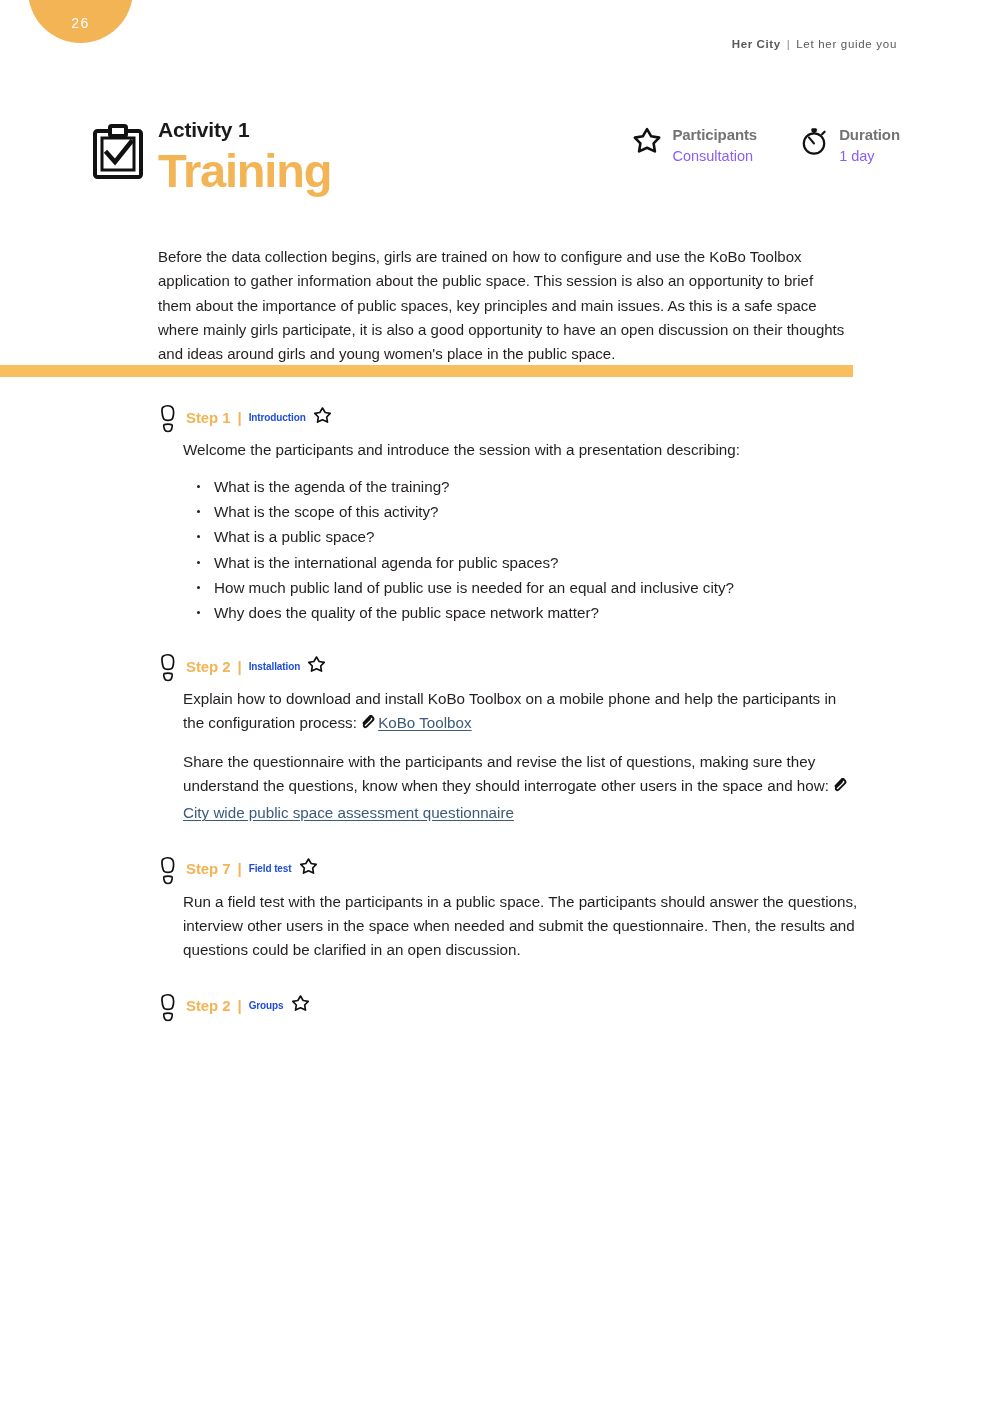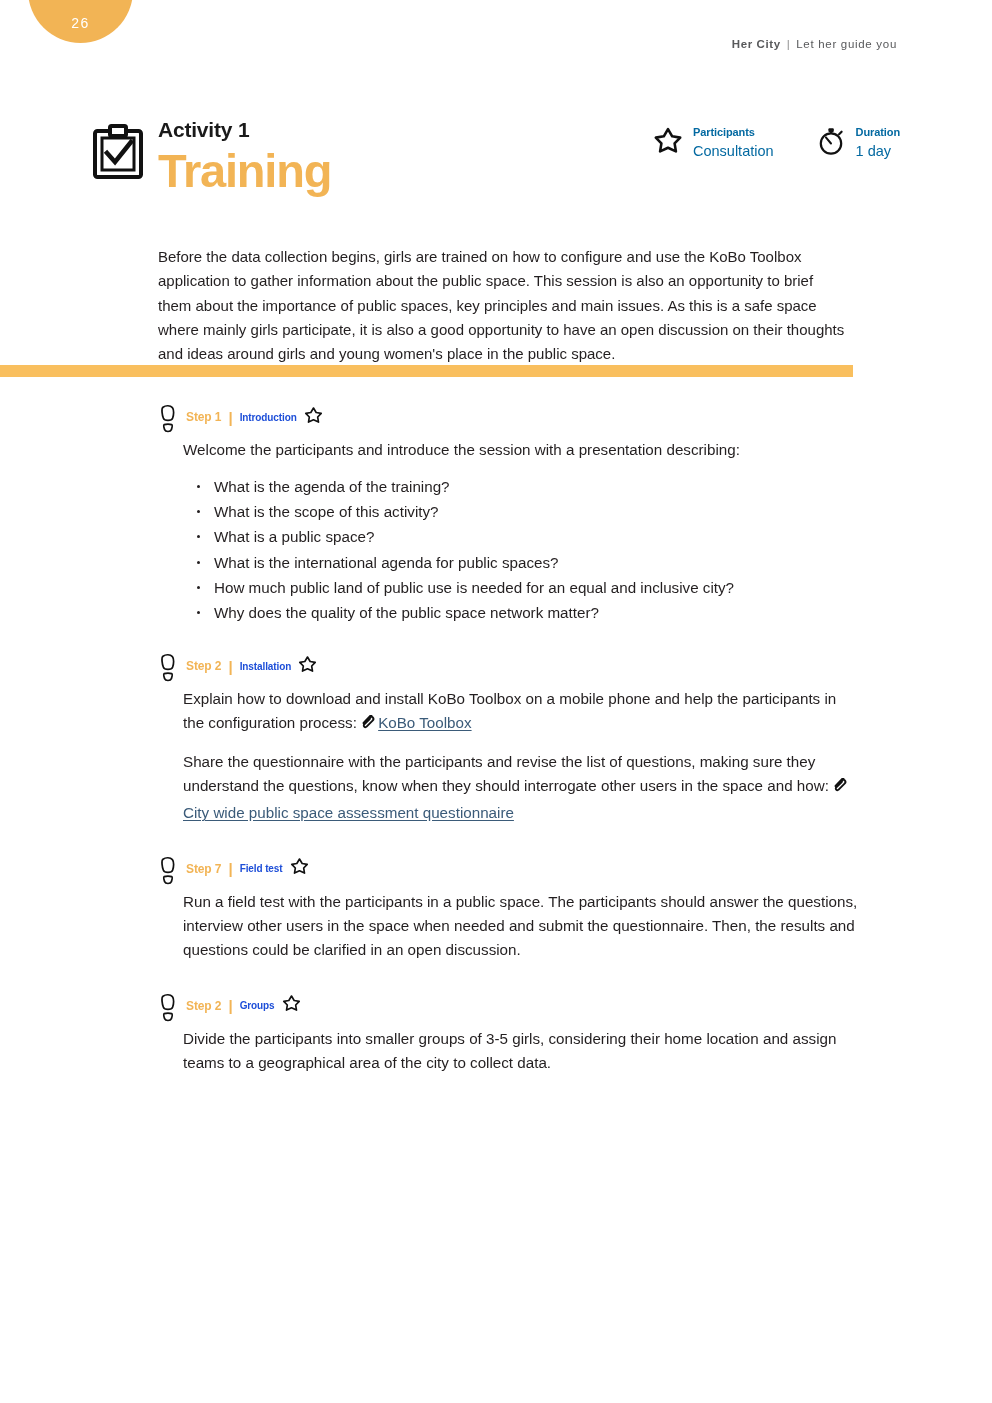--- a/index.html
+++ b/index.html
@@ -78,29 +78,29 @@
     position: absolute;
     right: 92px;
     top: 126px;
     display: flex;
     gap: 42px;
     align-items: flex-start;
   }
   .meta-item { display: flex; gap: 10px; align-items: flex-start; }
   .meta-text { line-height: 1.25; }
   .meta-label {
-    font-size: 11px;
-    font-weight: 700;
-    color: #0369a1;
+    font-size: 15px;
+    font-weight: 700;
+    color: #737373;
     letter-spacing: -0.1px;
     display: block;
   }
   .meta-value {
     font-size: 14.5px;
-    color: #0369a1;
+    color: #8b5cf6;
     display: block;
     margin-top: 2px;
   }
 
   
   .intro {
     position: absolute;
     left: 158px;
     top: 230px;
     width: 692px;
@@ -125,21 +125,21 @@
   .step-head {
     display: flex;
     align-items: center;
     gap: 7px;
     position: relative;
     padding-left: 28px;
     min-height: 26px;
   }
   .foot-icon { position: absolute; left: 0; top: 0; }
   .step-num {
-    font-size: 12px;
+    font-size: 15px;
     font-weight: 700;
     color: #f2b455;
     letter-spacing: -0.1px;
   }
   .step-bar { color: #f2b455; font-weight: 700; font-size: 15px; }
   .step-name {
     font-size: 10px;
     font-weight: 700;
     color: #1d4ed8;
     letter-spacing: -0.1px;
@@ -344,18 +344,15 @@
       </span>
       <span class="step-num">Step 2</span>
       <span class="step-bar">|</span>
       <span class="step-name">Groups</span>
       <span>
         <svg width="19" height="19" viewBox="0 0 30 30" fill="none">
           <path d="M15 3.2 L19.2 10.3 L27.2 11.6 L21.6 17.4 L22.9 25.4 L15 21.7 L7.1 25.4 L8.4 17.4 L2.8 11.6 L10.8 10.3 Z" stroke="#111111" stroke-width="2.6" stroke-linejoin="round" fill="#ffffff"></path>
         </svg>
       </span>
     </div>
-    <div class="step-body">
-      <p>Divide the participants into smaller groups of 3-5 girls, considering their home location and assign teams to a geographical area of the city to collect data.</p>
-    </div>
   </div>
 
 </div>
 
 </body></html>

